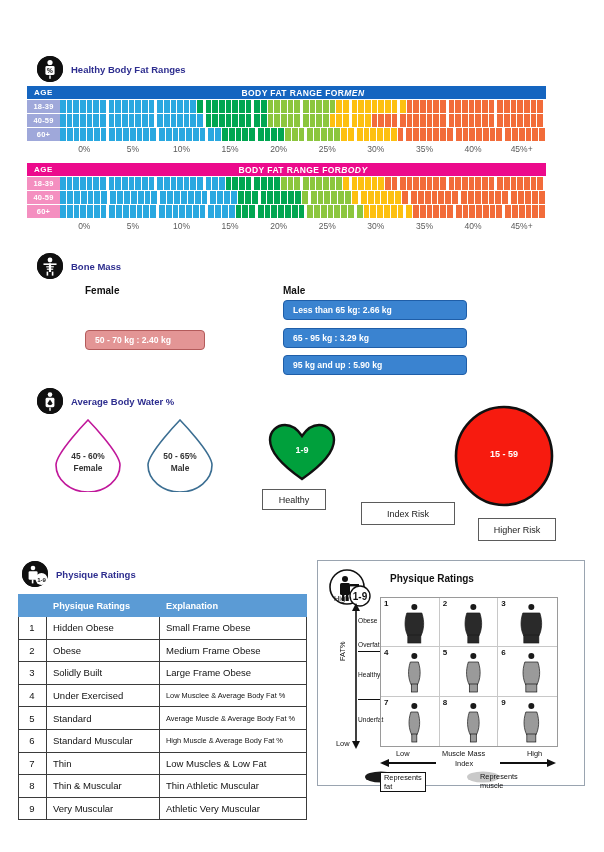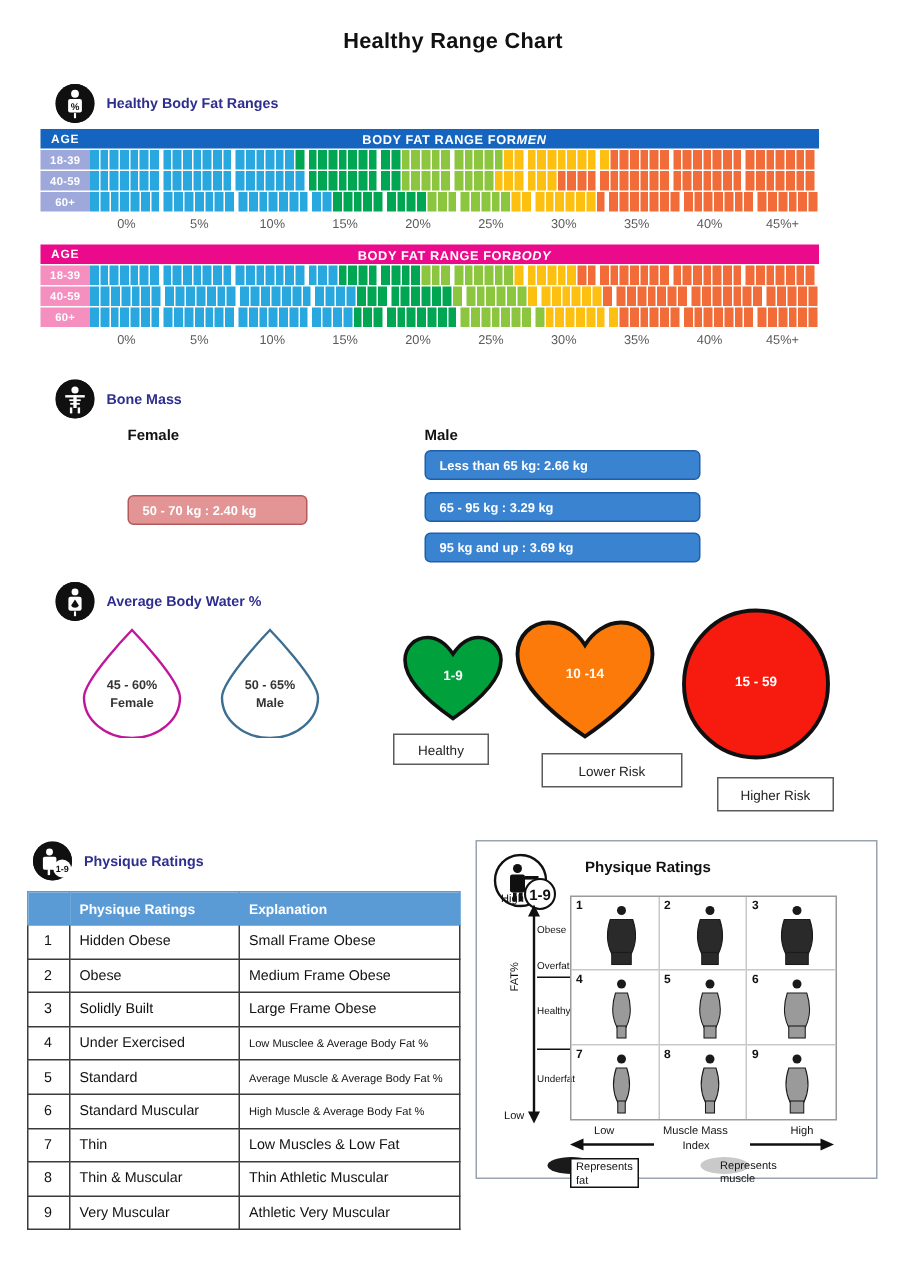--- a/index.html
+++ b/index.html
@@ -100,21 +100,20 @@
   .pd-num{position:absolute;left:3px;top:1px;font-size:8px;font-weight:bold;color:#111;}
   .pd-axis-txt{position:absolute;font-size:6.6px;color:#111;}
   .pd-axis-bold{position:absolute;font-size:7.4px;color:#111;}
   .pd-legend{position:absolute;font-size:7.4px;color:#111;}
 </style>
 </head>
 <body>
 
 <div class="page">
 
-  <div class="title">Healthy Range Chart</div>
 
   <div class="sec-head" style="left:37px;top:56px;">
     <div class="badge-icon">
       <svg width="26" height="26" viewBox="0 0 26 26">
         <circle cx="13" cy="13" r="13" fill="#101010"></circle>
         <circle cx="13" cy="6.5" r="2.6" fill="#ffffff"></circle>
         <rect x="8.4" y="10" width="9.2" height="9" rx="1.4" fill="#ffffff"></rect>
         <text x="13" y="17" font-size="6.5" font-family="'Liberation Sans',sans-serif" fill="#101010" text-anchor="middle" font-weight="bold">%</text>
         <rect x="12.3" y="19.4" width="1.4" height="3.4" fill="#ffffff"></rect>
       </svg>
@@ -632,21 +631,21 @@
     <div class="sec-label">Bone Mass</div>
   </div>
 
   <div class="bm-col-label" style="left:85px;top:285px;">Female</div>
   <div class="bm-col-label" style="left:283px;top:285px;">Male</div>
 
   <div class="bm-box bm-f" style="left:85px;top:330px;width:120px;">50 - 70 kg : 2.40 kg</div>
 
   <div class="bm-box bm-m" style="left:283px;top:300px;width:184px;">Less than 65 kg: 2.66 kg</div>
   <div class="bm-box bm-m" style="left:283px;top:328px;width:184px;">65 - 95 kg : 3.29 kg</div>
-  <div class="bm-box bm-m" style="left:283px;top:355px;width:184px;">95 kg and up : 3.69 kg</div>
+  <div class="bm-box bm-m" style="left:283px;top:355px;width:184px;">95 kg and up : 5.90 kg</div>
 
   <div class="sec-head" style="left:37px;top:388px;">
     <div class="badge-icon">
       <svg width="26" height="26" viewBox="0 0 26 26">
         <circle cx="13" cy="13" r="13" fill="#101010"></circle>
         <circle cx="13" cy="6.6" r="2.3" fill="#ffffff"></circle>
         <rect x="8.6" y="9.8" width="8.8" height="9.4" rx="1.4" fill="#ffffff"></rect>
         <path d="M13 11.6 L15.6 15.6 A2.9 2.9 0 0 1 10.4 15.6 Z" fill="#101010"></path>
         <rect x="12.3" y="19.6" width="1.4" height="3.2" fill="#ffffff"></rect>
       </svg>
@@ -672,27 +671,21 @@
 
 
   <div class="heart" style="left:266px;top:421px;width:72px;height:62px;">
     <svg width="72" height="62" viewBox="0 0 72 62">
       <path d="M36 58 C10 40 4 28 4 19 C4 10 11 4 19 4 C26 4 32 9 36 15 C40 9 46 4 53 4 C61 4 68 10 68 19 C68 28 62 40 36 58 Z" fill="#00a03c" stroke="#101010" stroke-width="2.4"></path>
     </svg>
     <div class="val" style="top:24px;">1-9</div>
   </div>
   <div class="risk-box" style="left:262px;top:489px;width:62px;height:19px;">Healthy</div>
 
-  <div class="heart" style="left:340px;top:410px;width:100px;height:86px;">
-    <svg width="100" height="86" viewBox="0 0 100 86">
-      <path d="M50 81 C14 56 5 39 5 26 C5 14 14 5 26 5 C36 5 45 12 50 20 C55 12 64 5 74 5 C86 5 95 14 95 26 C95 39 86 56 50 81 Z" fill="#fb7a09" stroke="#101010" stroke-width="2.6"></path>
-    </svg>
-    <div class="val" style="top:34px;">10 -14</div>
-  </div>
-  <div class="risk-box" style="left:361px;top:502px;width:92px;height:21px;">Lower Risk</div>
+  <div class="risk-box" style="left:361px;top:502px;width:92px;height:21px;">Index Risk</div>
 
   <div class="heart" style="left:452px;top:404px;width:104px;height:104px;">
     <svg width="104" height="104" viewBox="0 0 104 104">
       <ellipse cx="52" cy="52" rx="48" ry="49" fill="#f71b0f" stroke="#101010" stroke-width="2.6"></ellipse>
     </svg>
     <div class="val" style="top:45px;">15 - 59</div>
   </div>
   <div class="risk-box" style="left:478px;top:518px;width:76px;height:21px;">Higher Risk</div>
 
   <div class="sec-head" style="left:22px;top:561px;">

